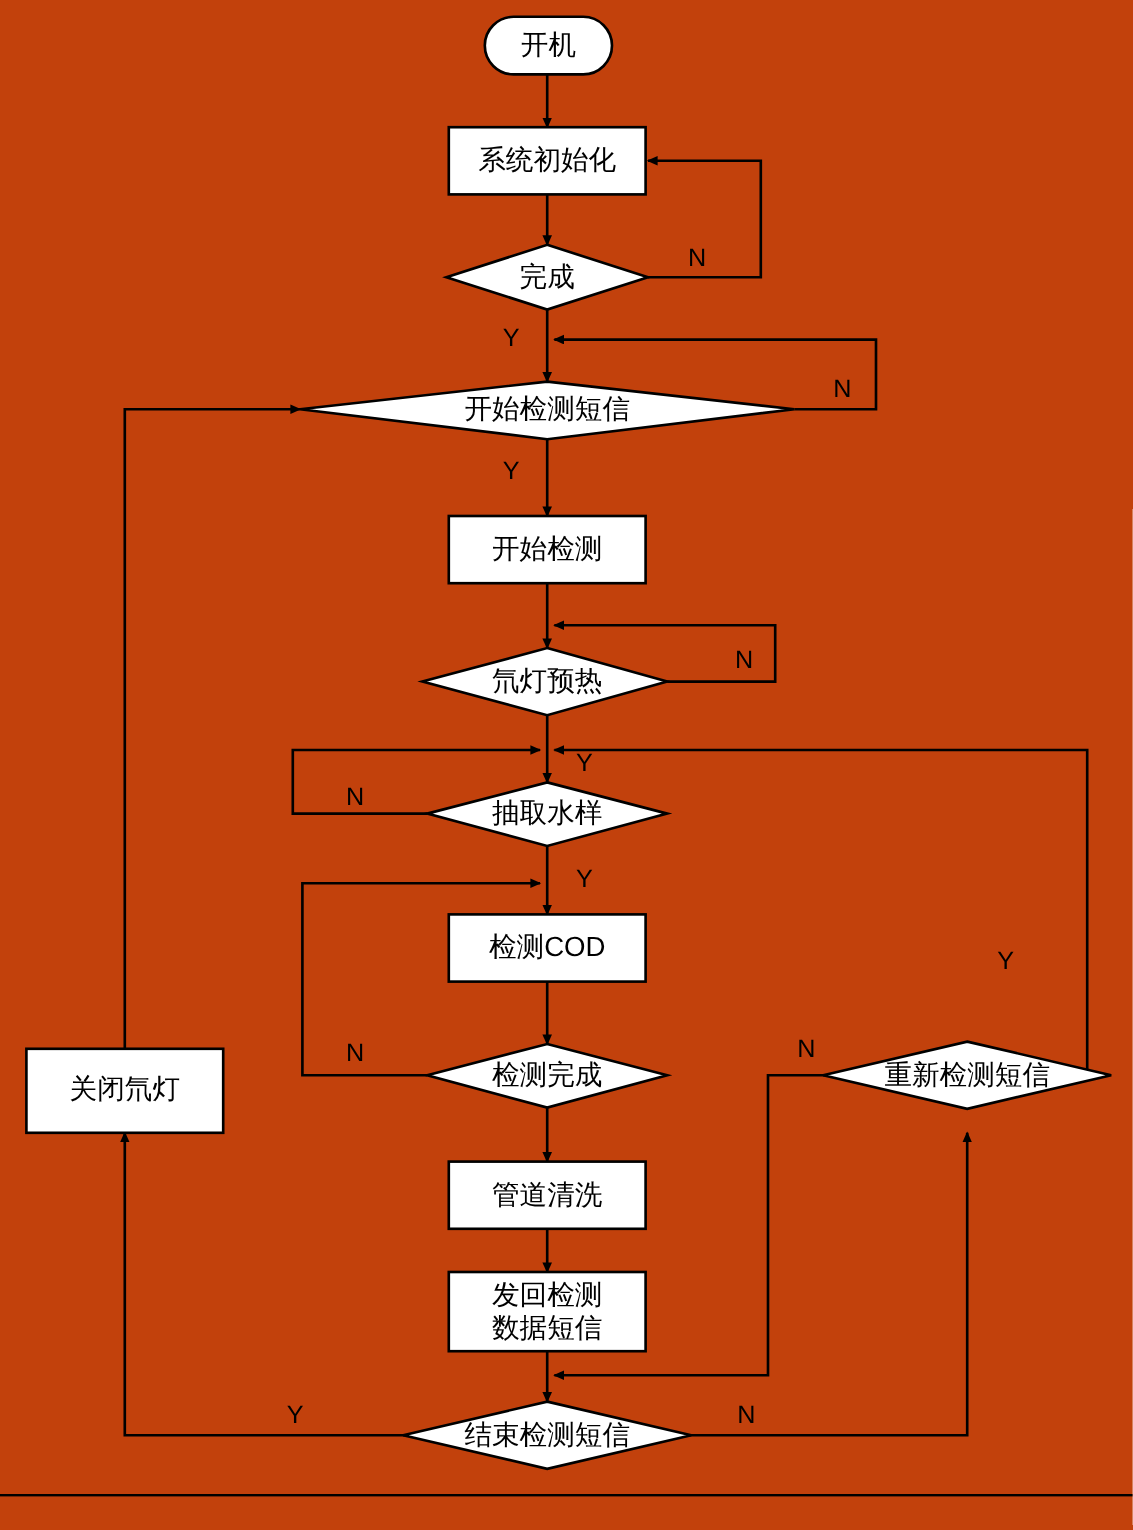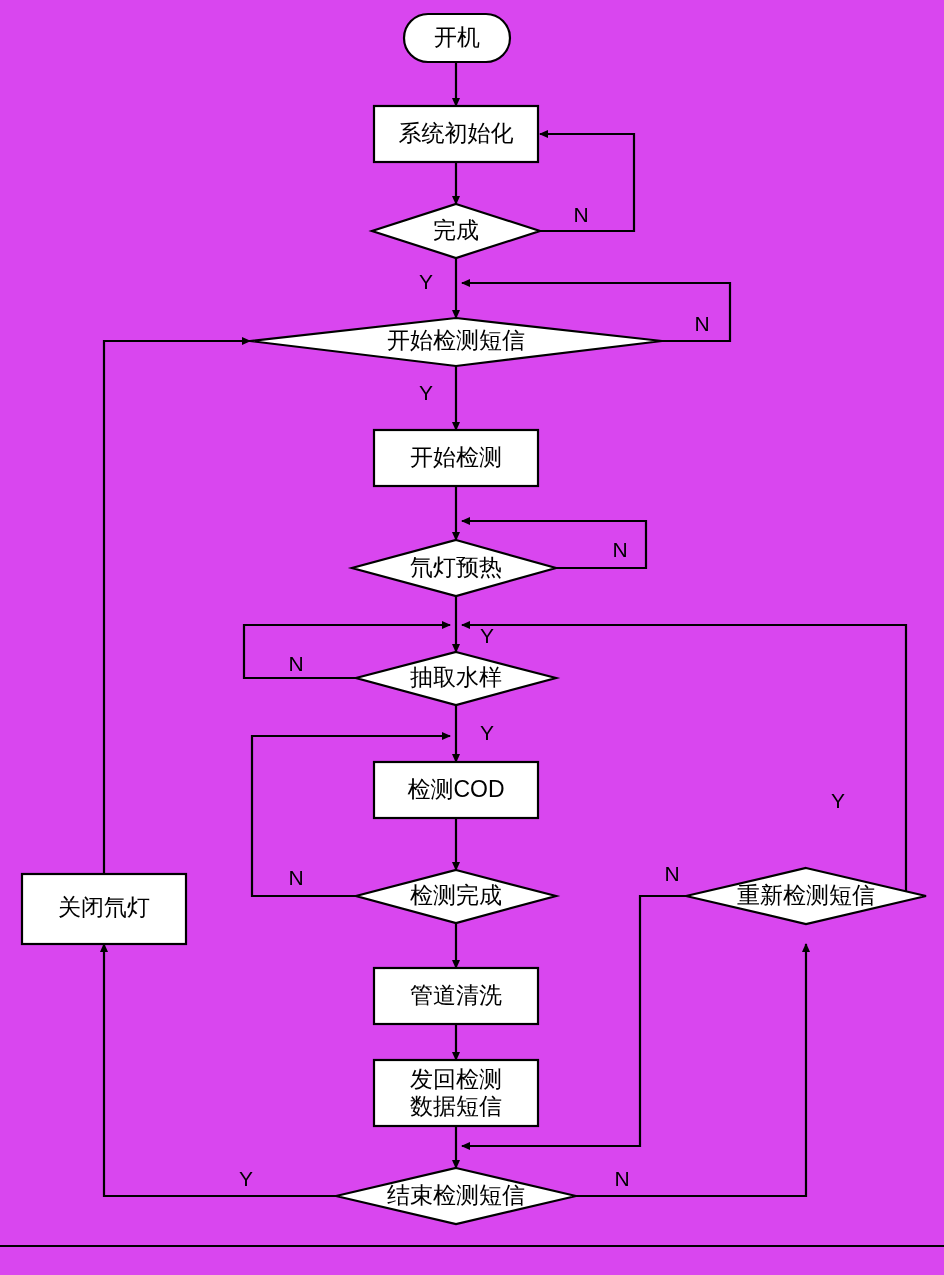--- a/index.html
+++ b/index.html
@@ -7,21 +7,21 @@
     padding: 0;
     background: #ffffff;
   }
   body {
     font-family: "Liberation Sans", sans-serif;
   }
   #canvas {
     position: relative;
     width: 944px;
     height: 1275px;
-    background: #d946ef;
+    background: #c2410c;
     overflow: hidden;
   }
   svg.flow {
     position: absolute;
     left: 0;
     top: 0;
     width: 944px;
     height: 1275px;
   }
   .node-rect {

